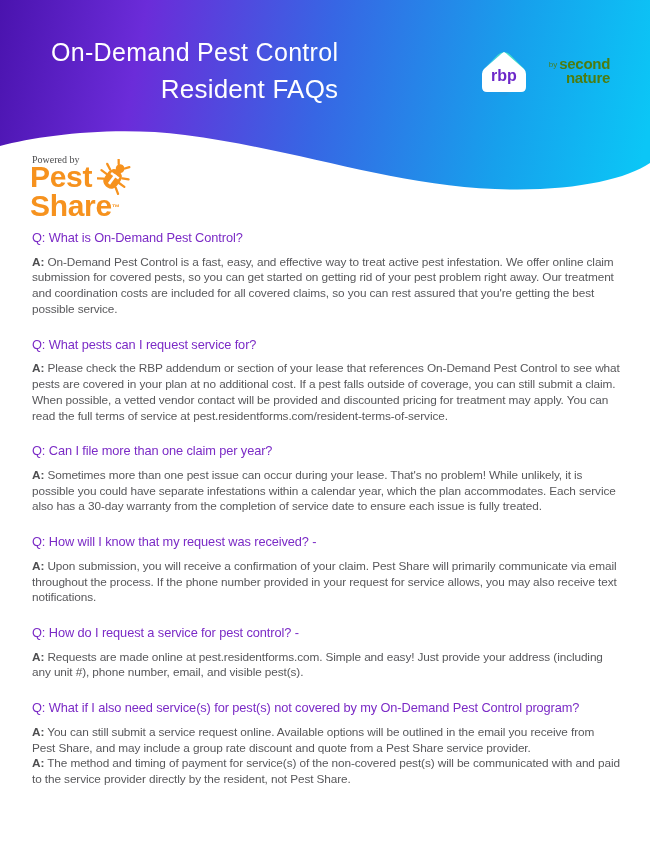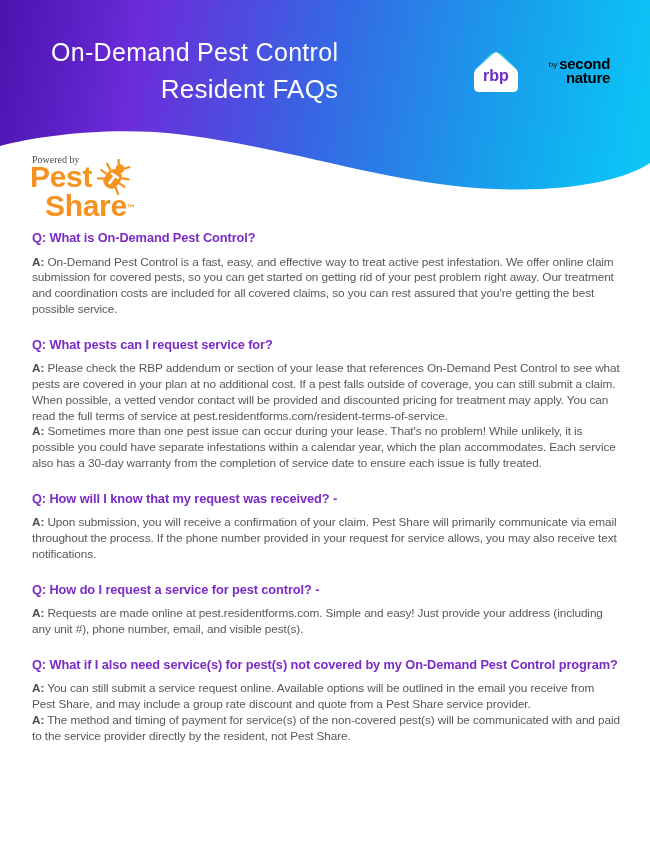--- a/index.html
+++ b/index.html
@@ -10,38 +10,38 @@
   .header-wrap { position:relative; width:650px; height:222px; }
   .header-wave { position:absolute; top:0; left:0; width:650px; height:200px; display:block; }
   .header-content { position:absolute; top:0; left:16px; width:100%; height:100%;text-align:right; }
 
   .title-block { position:absolute; left:35px; top:38px; color:#ffffff; }
   .title-line1 { font-size:25px; font-weight:400; letter-spacing:.3px; }
   .title-line2 { font-size:26px; font-weight:400; letter-spacing:.2px; margin-top:7px; }
 
   .brand-cluster { position:absolute; top:45px; right:56px; display:flex; align-items:flex-start; }
   .rbp-badge { width:58px; height:58px; display:block; }
-  .sn-block { margin-left:24px; margin-top:12px; color:#000000; line-height:13px; }
+  .sn-block { margin-left:16px; margin-top:12px; color:#4d7c0f; line-height:13px; }
   .sn-row1 { display:flex; align-items:flex-start; }
   .sn-by { font-size:8px; font-weight:400; margin:1px 2px 0 0; opacity:.9; }
   .sn-word { font-size:15px; font-weight:700; letter-spacing:-.3px; }
   .sn-word2 { margin-left:14px; }
 
   
   .powered-block { position:absolute; left:30px; top:154px; }
   .powered-label { font-size:10px; color:#4b4b4d; margin:0 0 1px 2px;font-family:Liberation Serif, serif; }
   .ps-row1 { display:flex; align-items:flex-start; }
   .ps-word { font-size:30px; font-weight:700; color:#F6921E; letter-spacing:-.3px; line-height:22px; }
   .bug-svg { width:34px; height:36px; margin:-7px 0 0 5px; }
-  .ps-row2 { margin-left:15px; line-height:20px; }
+  .ps-row2 { line-height:20px; }
   .ps-tm { font-size:8px; vertical-align:super; color:#F6921E; font-weight:700; }
 
   
   .main { padding:8px 30px 0 32px; }
-  .faq-q { color:#7B2BC6; font-weight:700; font-size:12.8px; line-height:16.5px;
+  .faq-q { color:#7B2BC6; font-weight:400; font-size:12.8px; line-height:16.5px;
            letter-spacing:-.1px; margin:19px 0 8px; }
   .faq-item:first-child .faq-q { margin-top:0; }
   .faq-a { color:#58585B; font-size:11.8px; line-height:15.8px; letter-spacing:-.1px; }
   .a-prefix { font-weight:700; color:#4e4e50; }
 </style>
 </head>
 <body>
 
 <div class="header-wrap">
 
@@ -125,20 +125,21 @@
     <div class="faq-q q">Q: What is On-Demand Pest Control?</div>
     <div class="faq-a"><span class="a-prefix">A:</span><span class="a-text"> On-Demand Pest Control is a fast, easy, and effective way to treat active pest infestation. We offer online claim submission for covered pests, so you can get started on getting rid of your pest problem right away. Our treatment and coordination costs are included for all covered claims, so you can rest assured that you're getting the best possible service.</span></div>
   </div>
 
   <div class="faq-item">
     <div class="faq-q q">Q: What pests can I request service for?</div>
     <div class="faq-a"><span class="a-prefix">A:</span><span class="a-text"> Please check the RBP addendum or section of your lease that references On-Demand Pest Control to see what pests are covered in your plan at no additional cost. If a pest falls outside of coverage, you can still submit a claim. When possible, a vetted vendor contact will be provided and discounted pricing for treatment may apply. You can read the full terms of service at pest.residentforms.com/resident-terms-of-service.</span></div>
   </div>
 
   <div class="faq-item">
+    <div class="faq-q q">Q: Can I file more than one claim per year?</div>
     <div class="faq-a"><span class="a-prefix">A:</span><span class="a-text"> Sometimes more than one pest issue can occur during your lease. That's no problem! While unlikely, it is possible you could have separate infestations within a calendar year, which the plan accommodates. Each service also has a 30-day warranty from the completion of service date to ensure each issue is fully treated.</span></div>
   </div>
 
   <div class="faq-item">
     <div class="faq-q q">Q: How will I know that my request was received? -</div>
     <div class="faq-a"><span class="a-prefix">A:</span><span class="a-text"> Upon submission, you will receive a confirmation of your claim. Pest Share will primarily communicate via email throughout the process. If the phone number provided in your request for service allows, you may also receive text notifications.</span></div>
   </div>
 
   <div class="faq-item">
     <div class="faq-q q">Q: How do I request a service for pest control? -</div>

